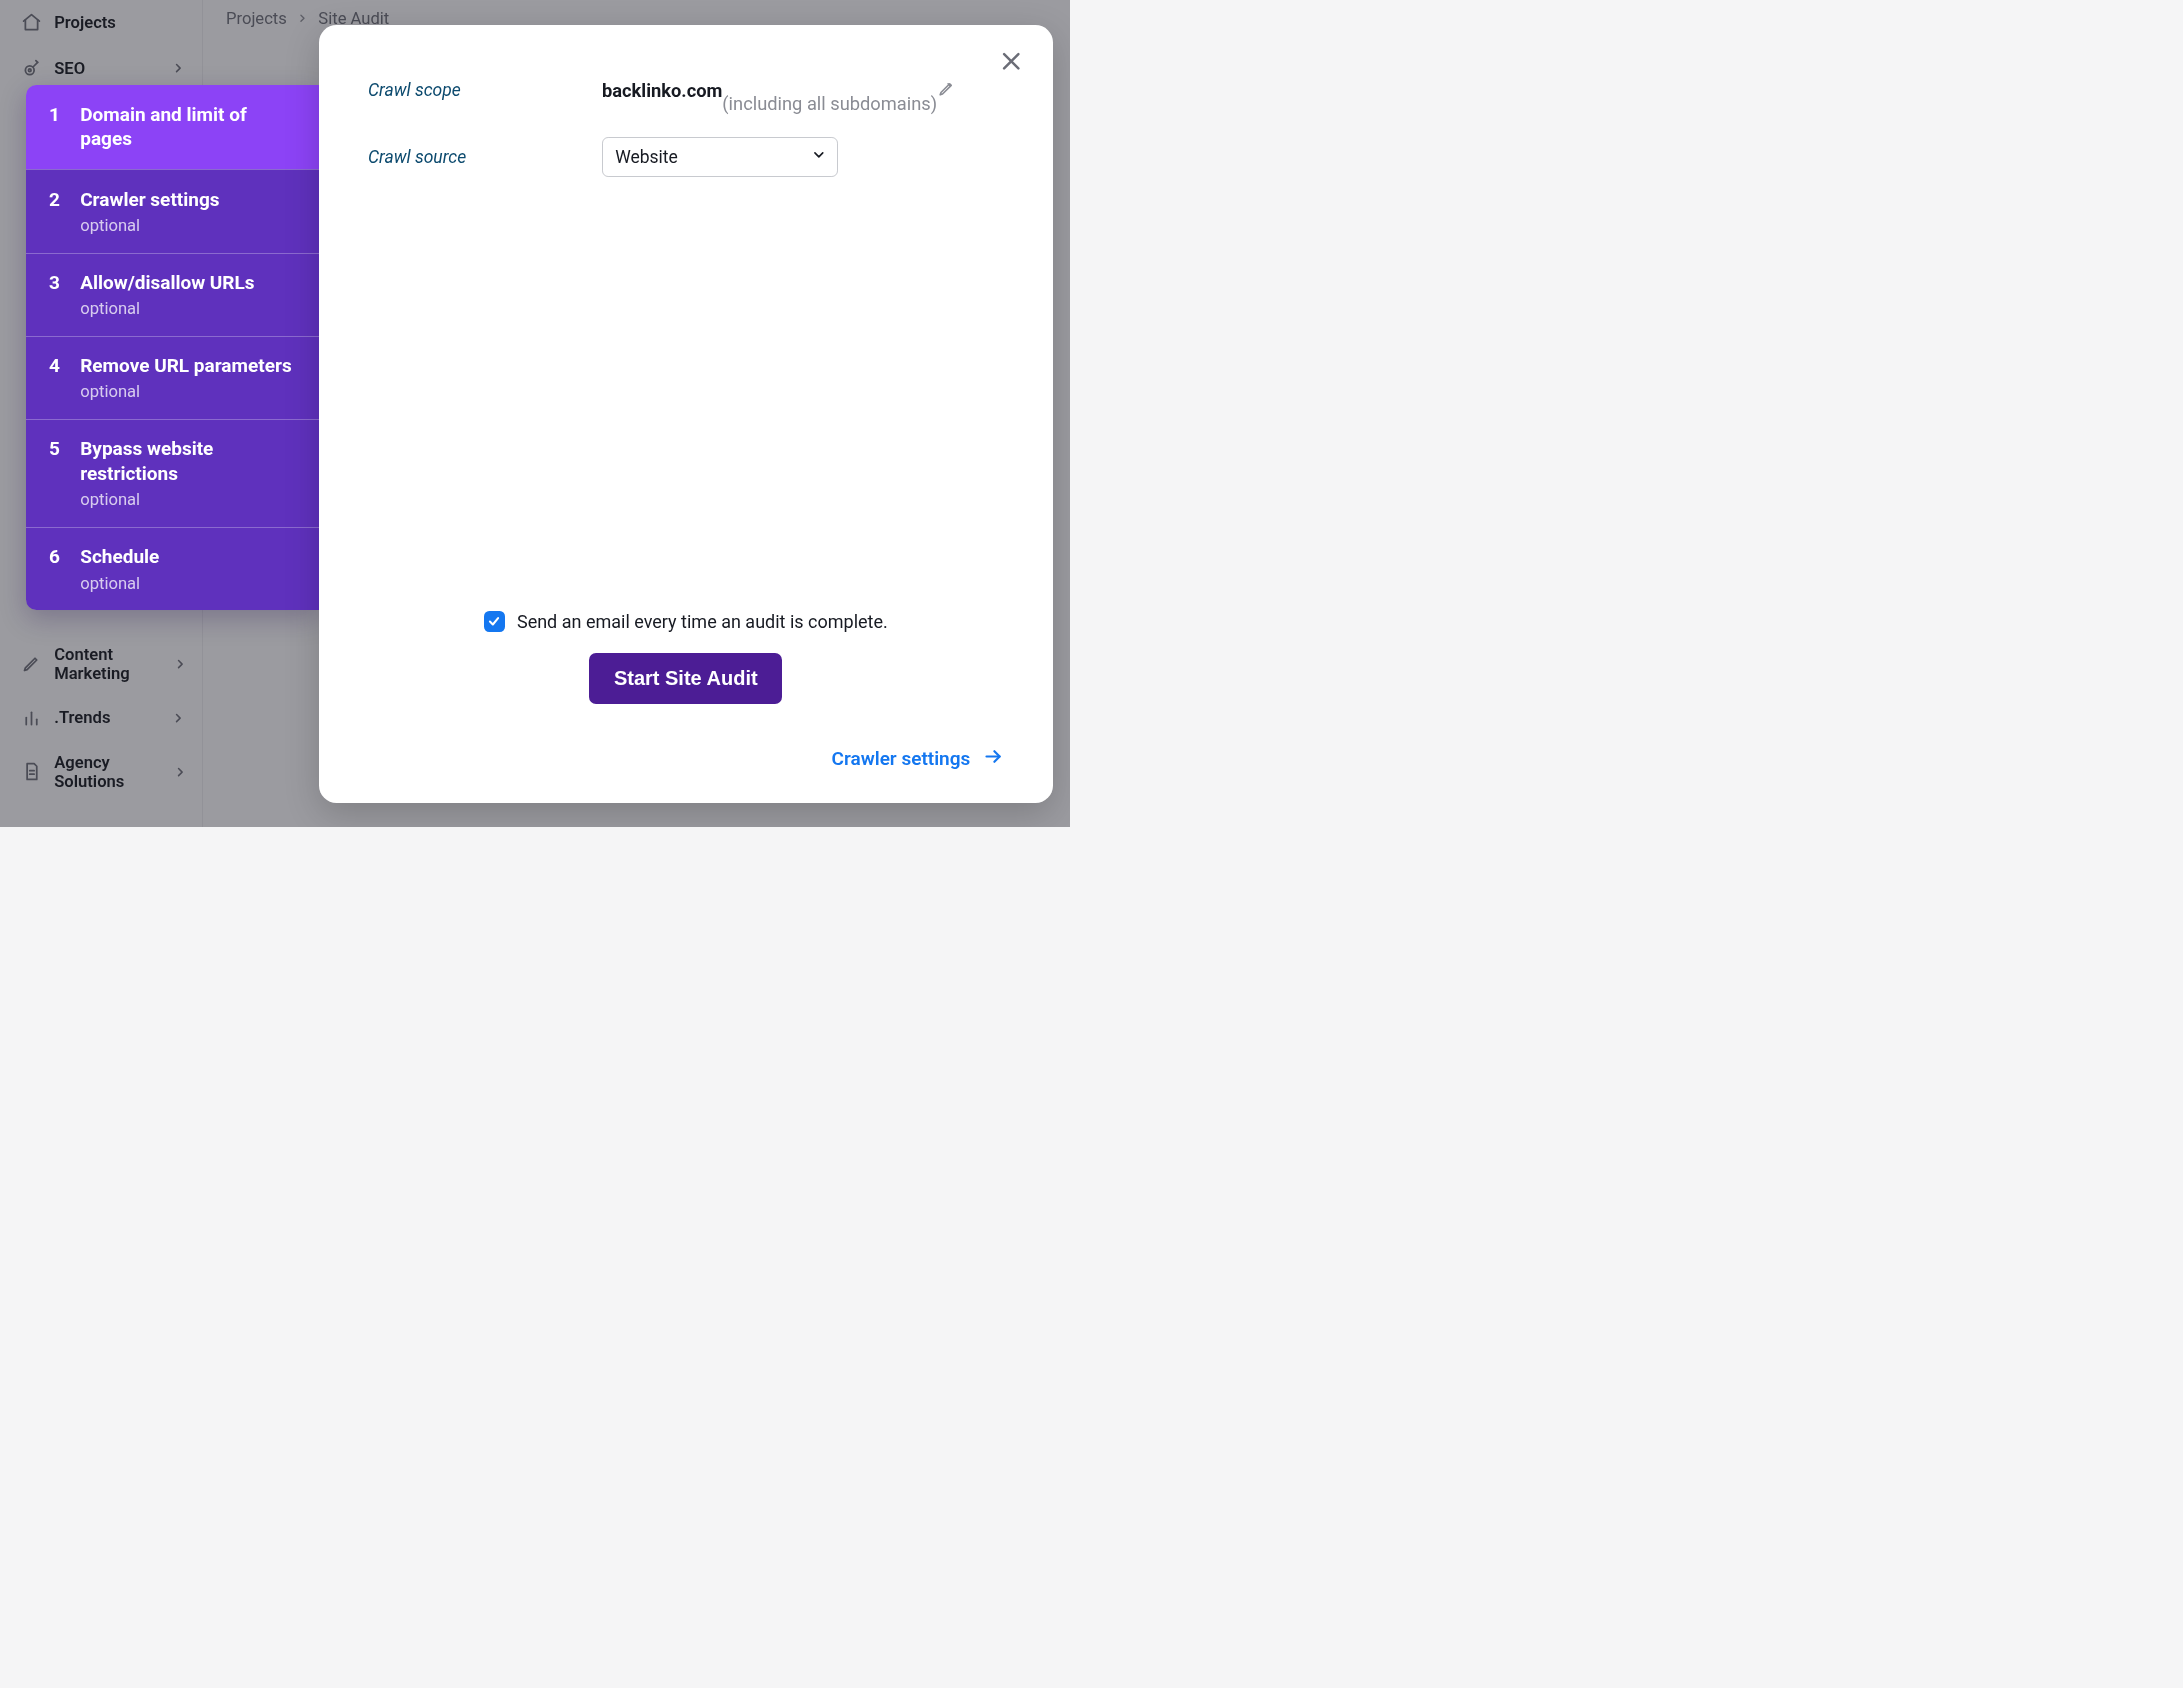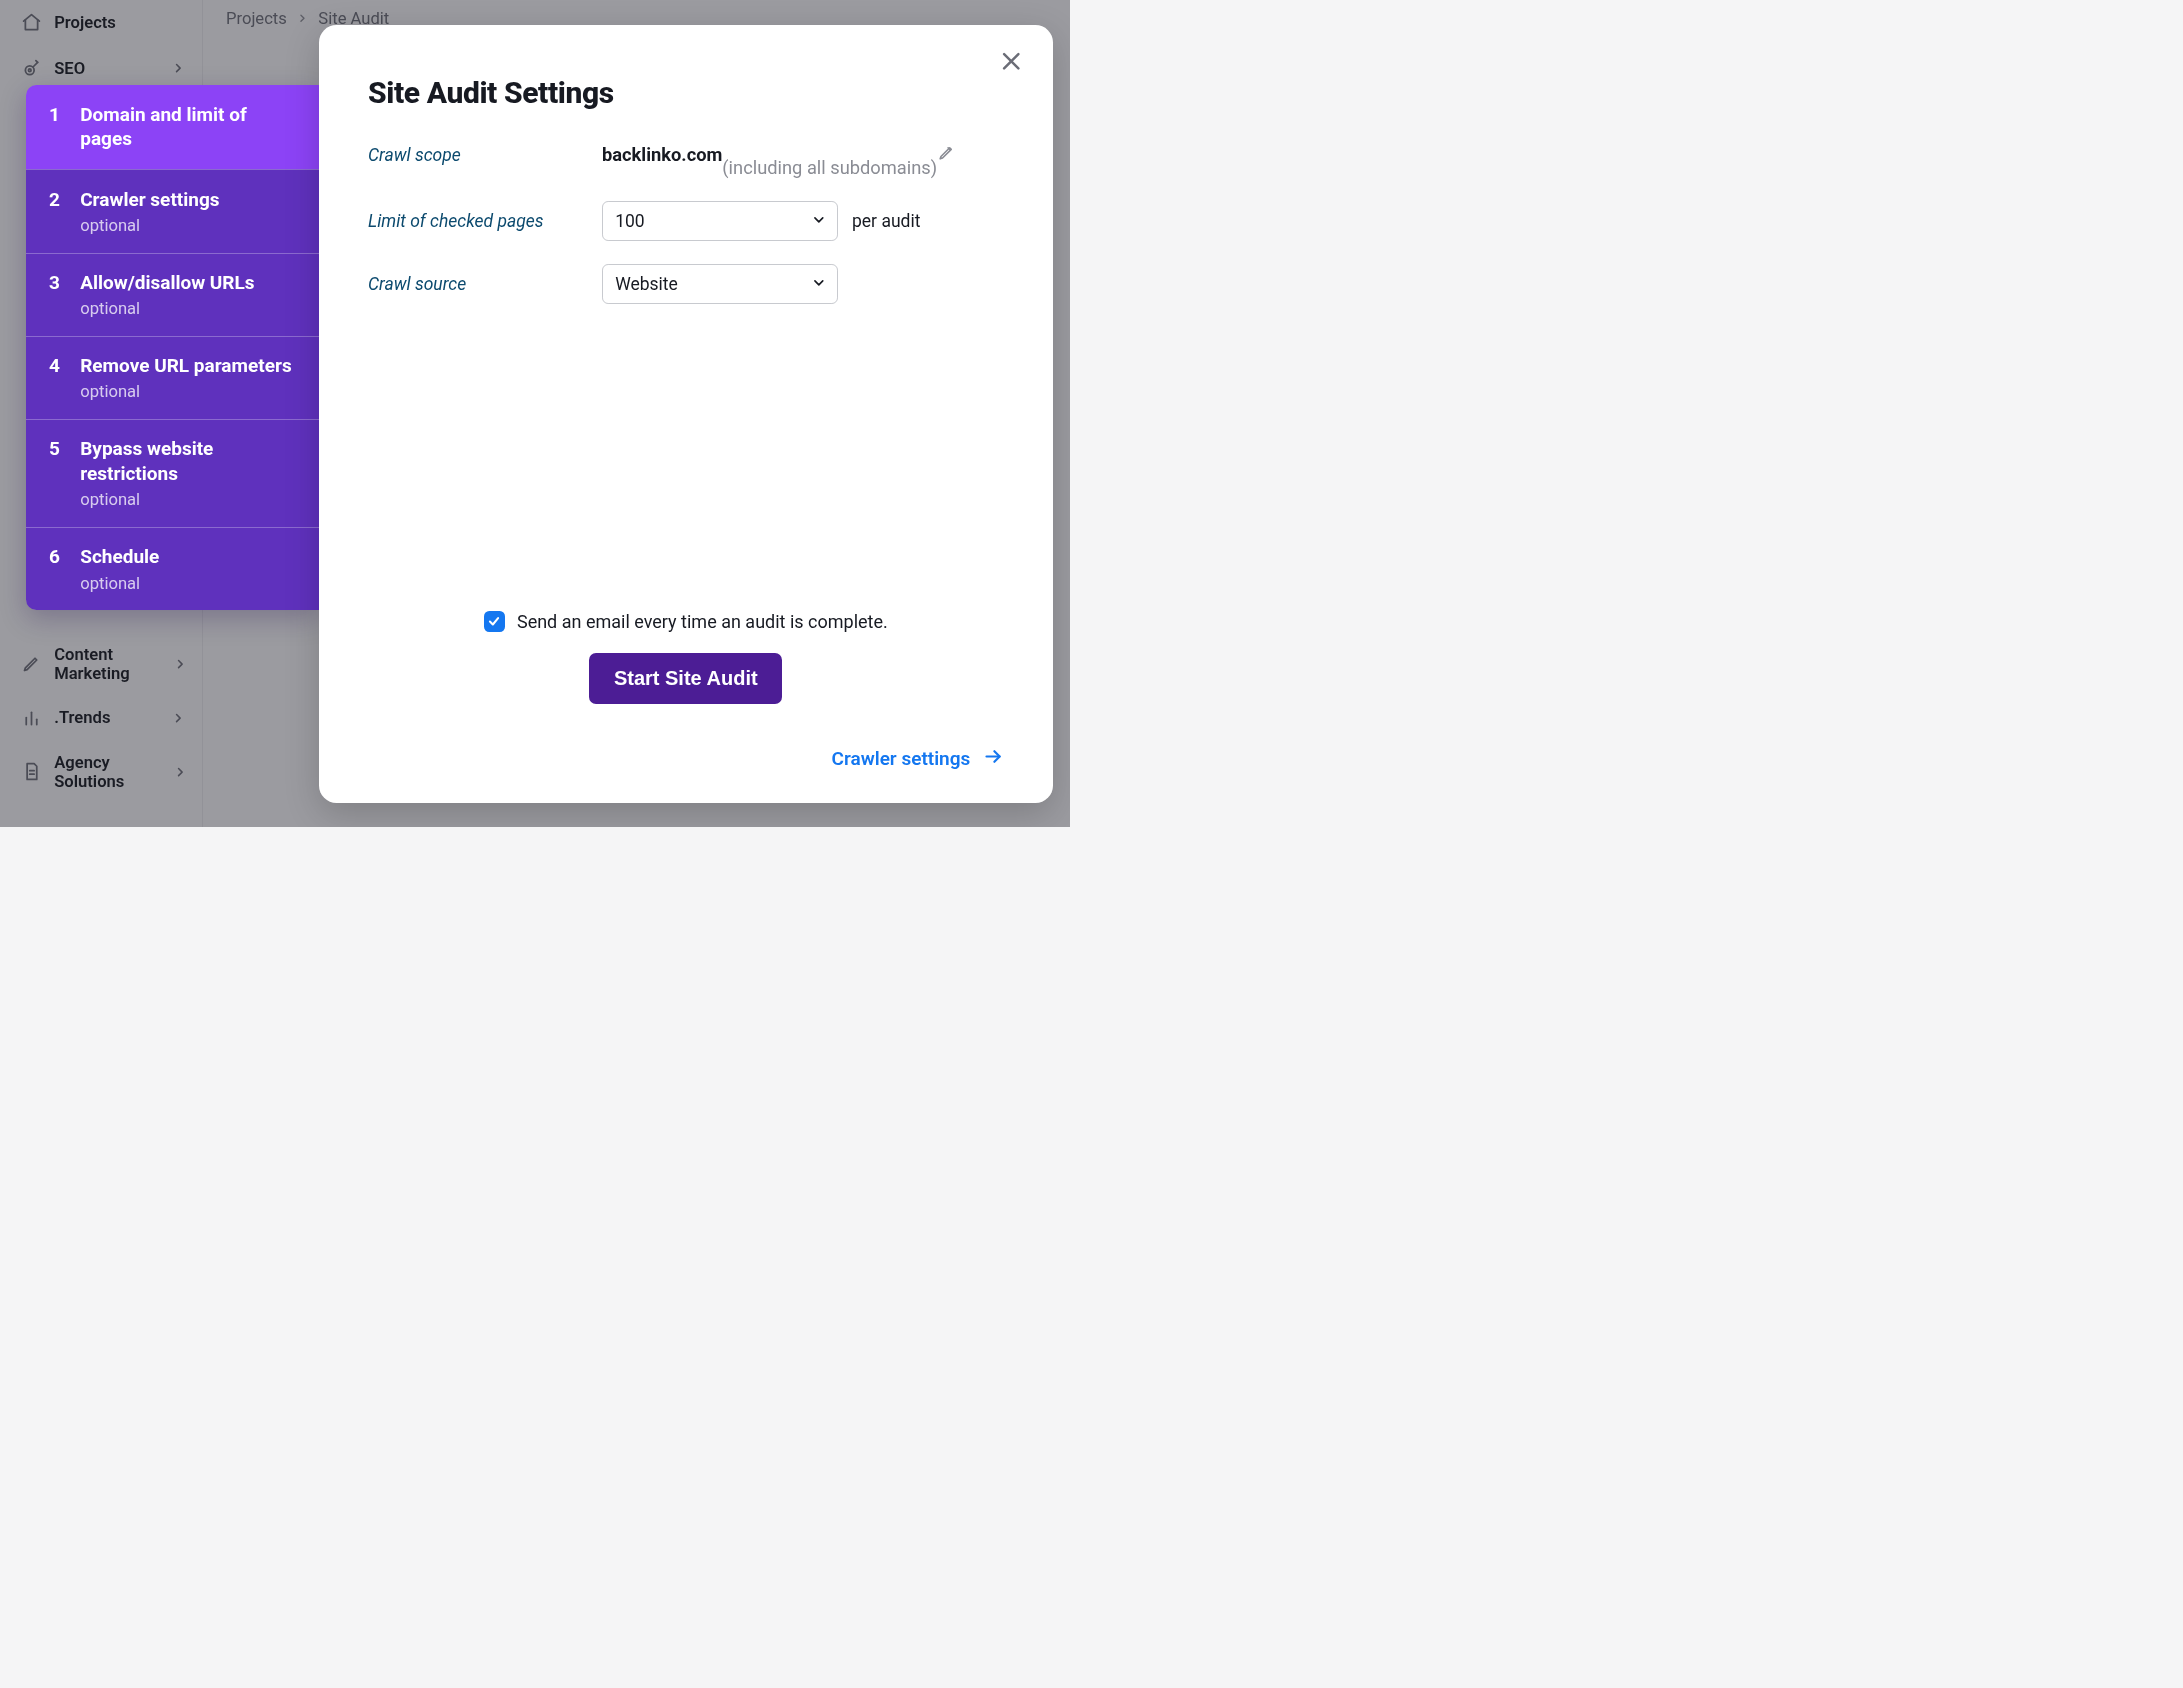--- a/index.html
+++ b/index.html
@@ -372,50 +372,37 @@
 
   <div class="close-btn">
     <span>
       <svg width="24.5" height="24.5" viewBox="0 0 24 24" fill="none" stroke="currentColor" stroke-width="2.4" stroke-linecap="round">
           <line x1="5" y1="5" x2="19" y2="19"></line>
           <line x1="19" y1="5" x2="5" y2="19"></line>
         </svg>
     </span>
   </div>
 
-  <h1>Site Audit Settings</h1>
 
   <div class="form-row">
     <div class="label">Crawl scope</div>
     <div class="value-line">
       <span class="domain">backlinko.com</span>
       <span class="hint">(including all subdomains)</span>
       <span class="edit-icon">
         <span>
           <svg width="19" height="19" viewBox="0 0 24 24" fill="none" stroke="#8a8c94" stroke-width="2" stroke-linecap="round" stroke-linejoin="round">
               <path d="M4 20l3-1 11-11-2-2L5 17l-1 3z"></path>
               <path d="M14 6l2 2"></path>
             </svg>
         </span>
       </span>
     </div>
   </div>
 
-  <div class="form-row">
-    <div class="label">Limit of checked pages</div>
-    <div class="select">
-      <span>100</span>
-      <span class="caret">
-        <svg width="15.7" height="15.7" viewBox="0 0 24 24" fill="none" stroke="#171a22" stroke-width="2.5" stroke-linecap="round" stroke-linejoin="round">
-            <polyline points="6 9 12 15 18 9"></polyline>
-          </svg>
-      </span>
-    </div>
-    <span class="after-select">per audit</span>
-  </div>
 
   <div class="form-row">
     <div class="label">Crawl source</div>
     <div class="select">
       <span>Website</span>
       <span class="caret">
         <svg width="15.7" height="15.7" viewBox="0 0 24 24" fill="none" stroke="#171a22" stroke-width="2.5" stroke-linecap="round" stroke-linejoin="round">
             <polyline points="6 9 12 15 18 9"></polyline>
           </svg>
       </span>

